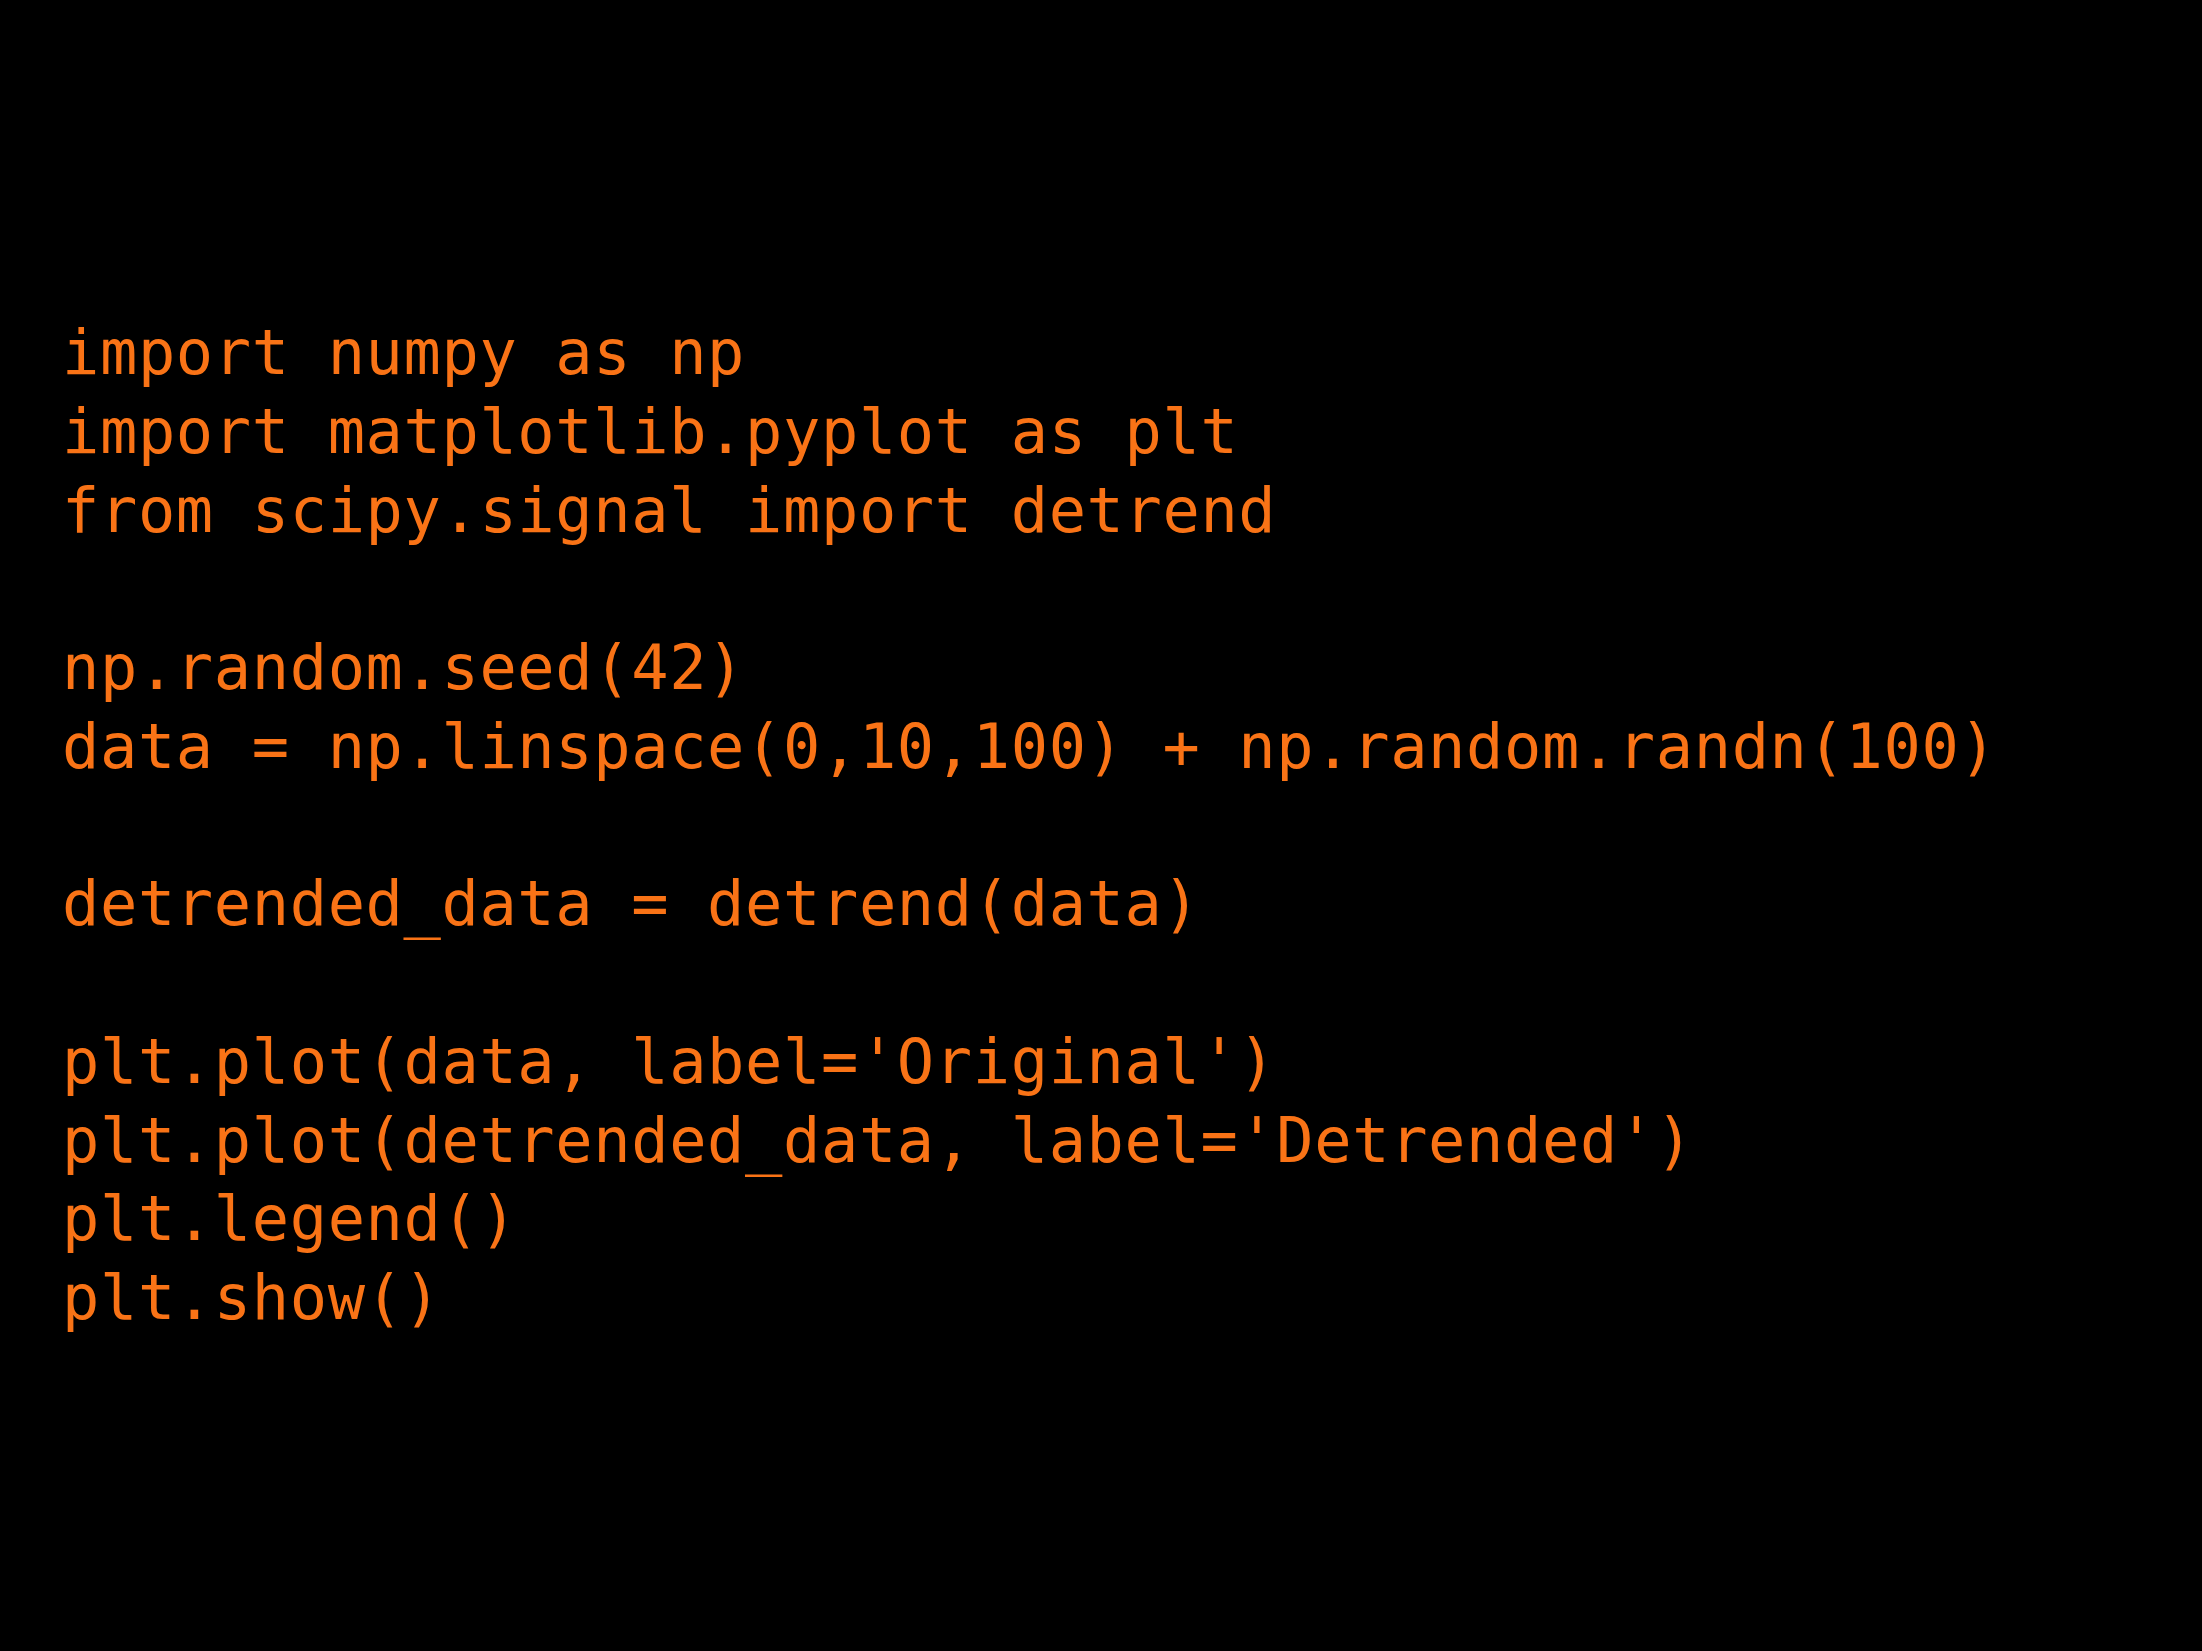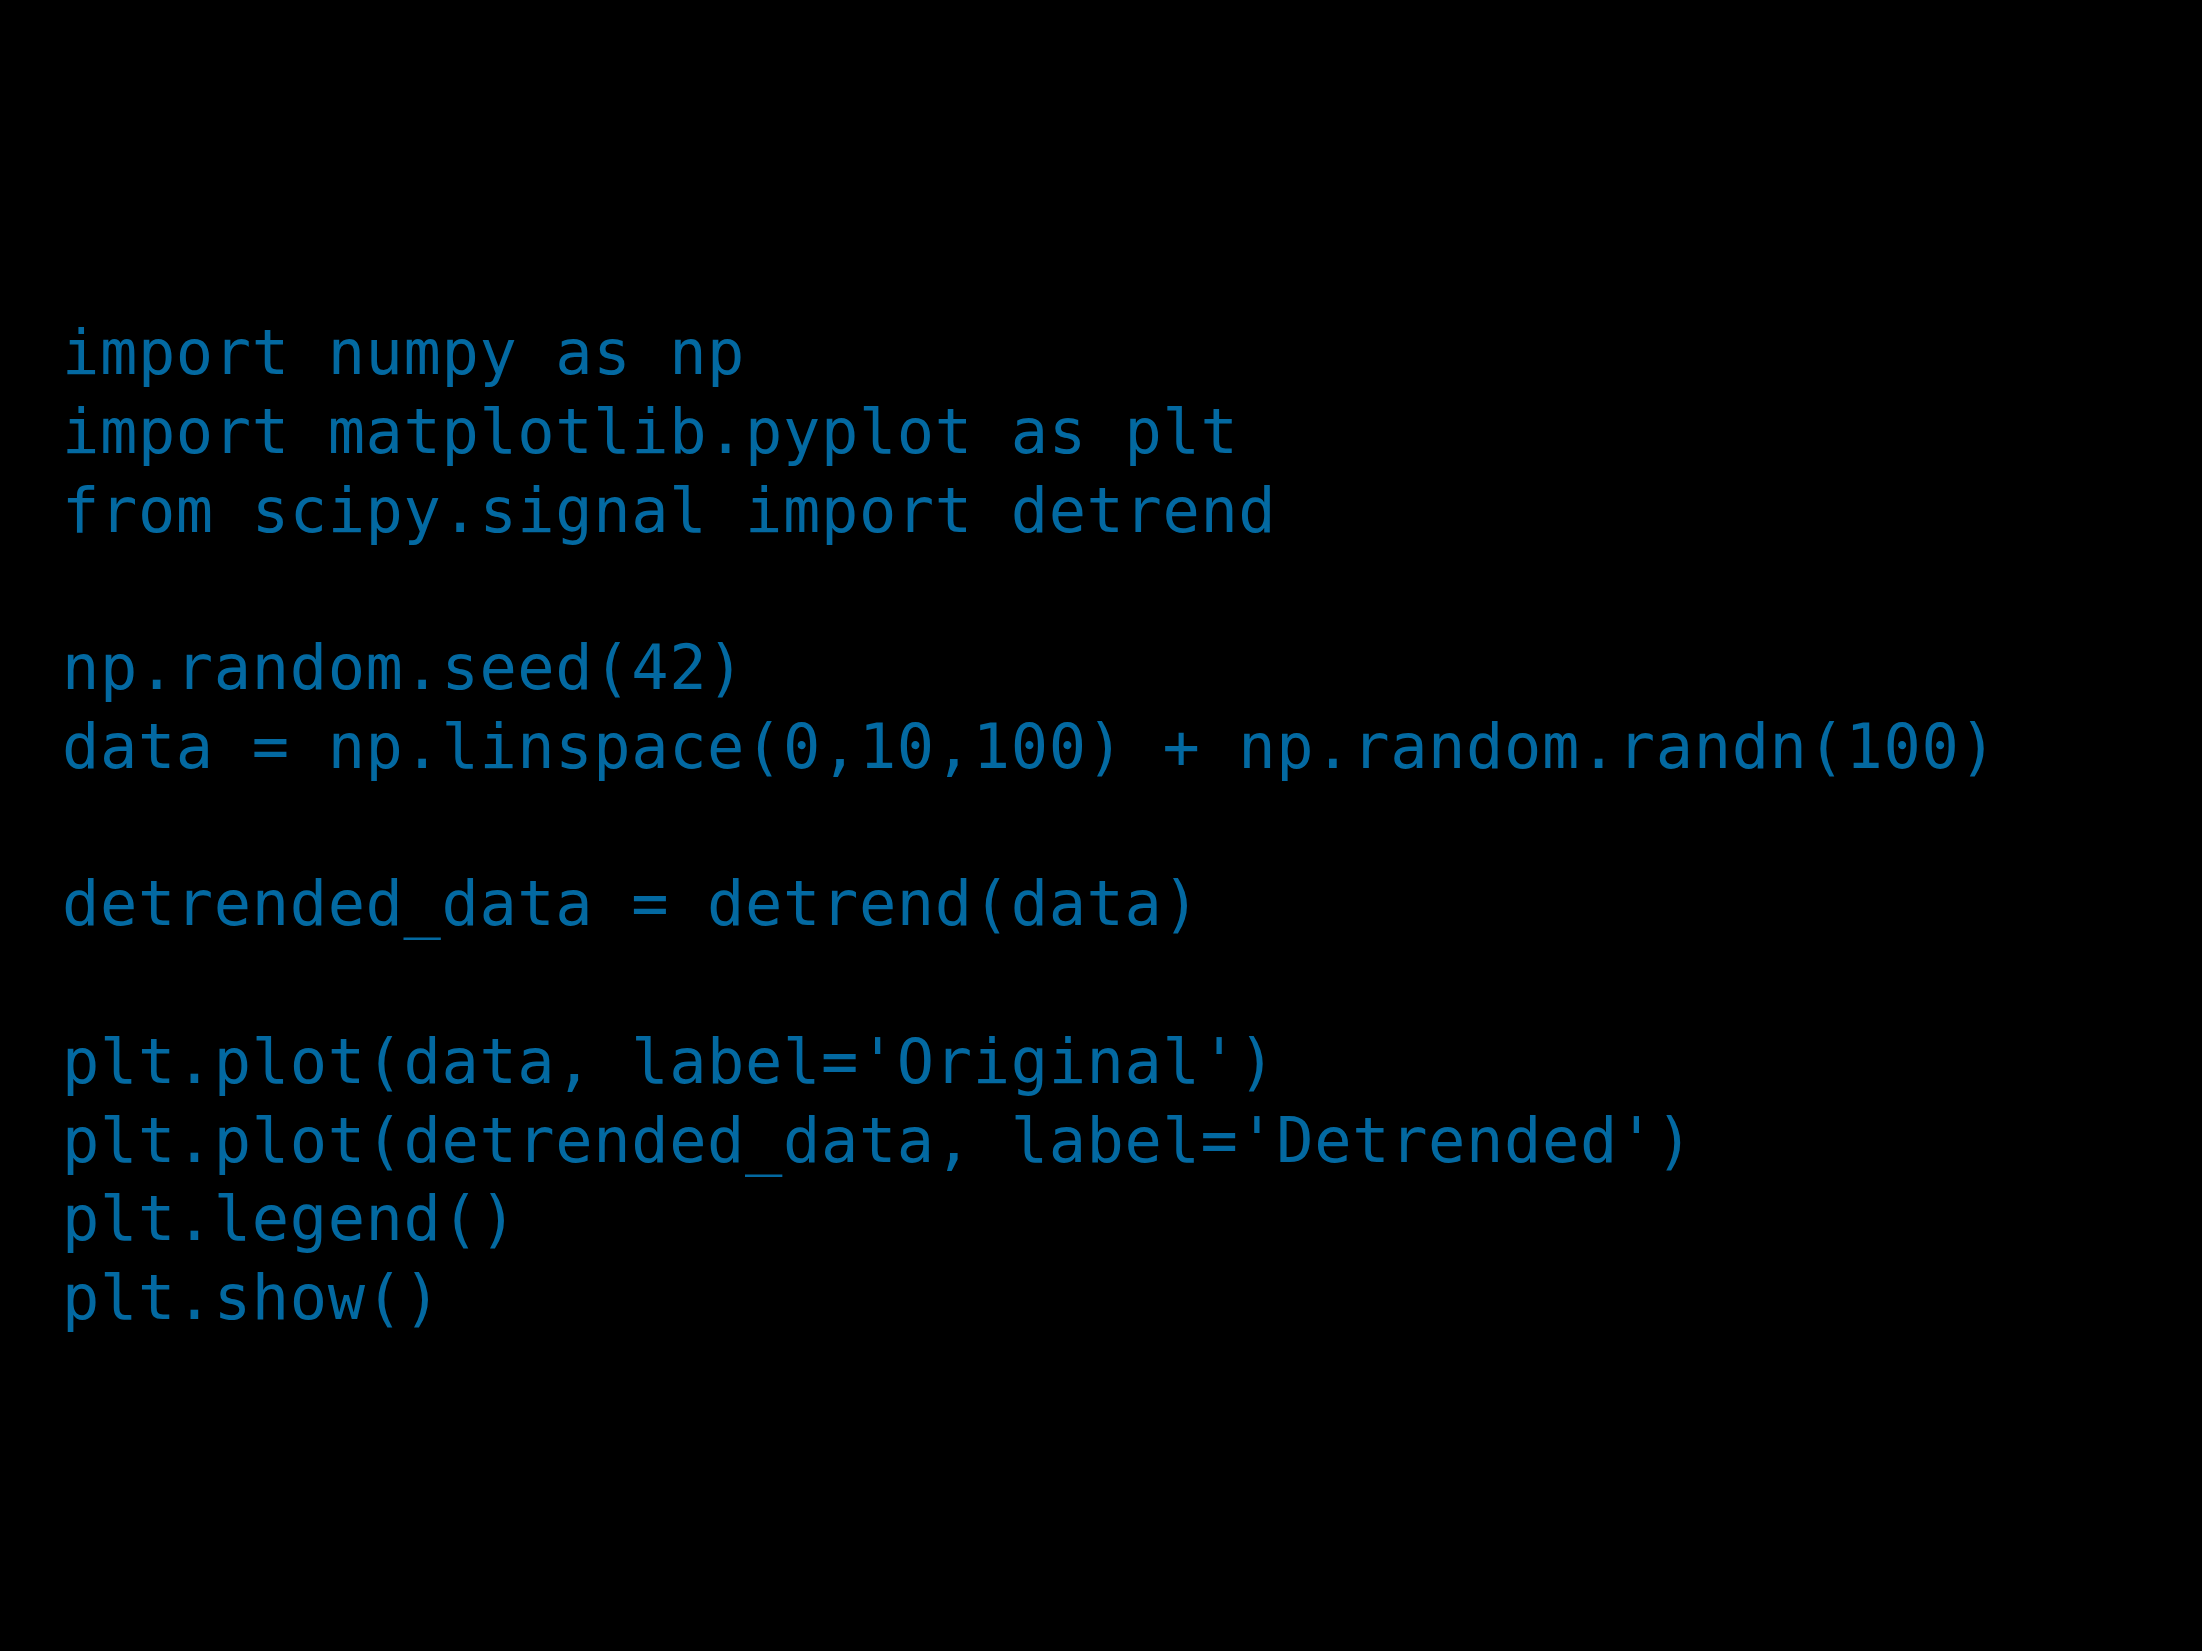--- a/index.html
+++ b/index.html
@@ -11,21 +11,21 @@
       background-color: #000000;
       width: 2203px;
       height: 1652px;
       display: flex;
       flex-direction: column;
       justify-content: center;
       padding-left: 62px;
       font-family: "Consolas", "Monaco", "Courier New", monospace;
     }
     .code-block {
-      color: #0369a1;
+      color: #f97316;
       font-size: 62px;
       line-height: 1.27;
       white-space: pre;
       font-weight: normal;
       letter-spacing: 0.01em;
     }
   </style>
 </head>
 <body>
 

